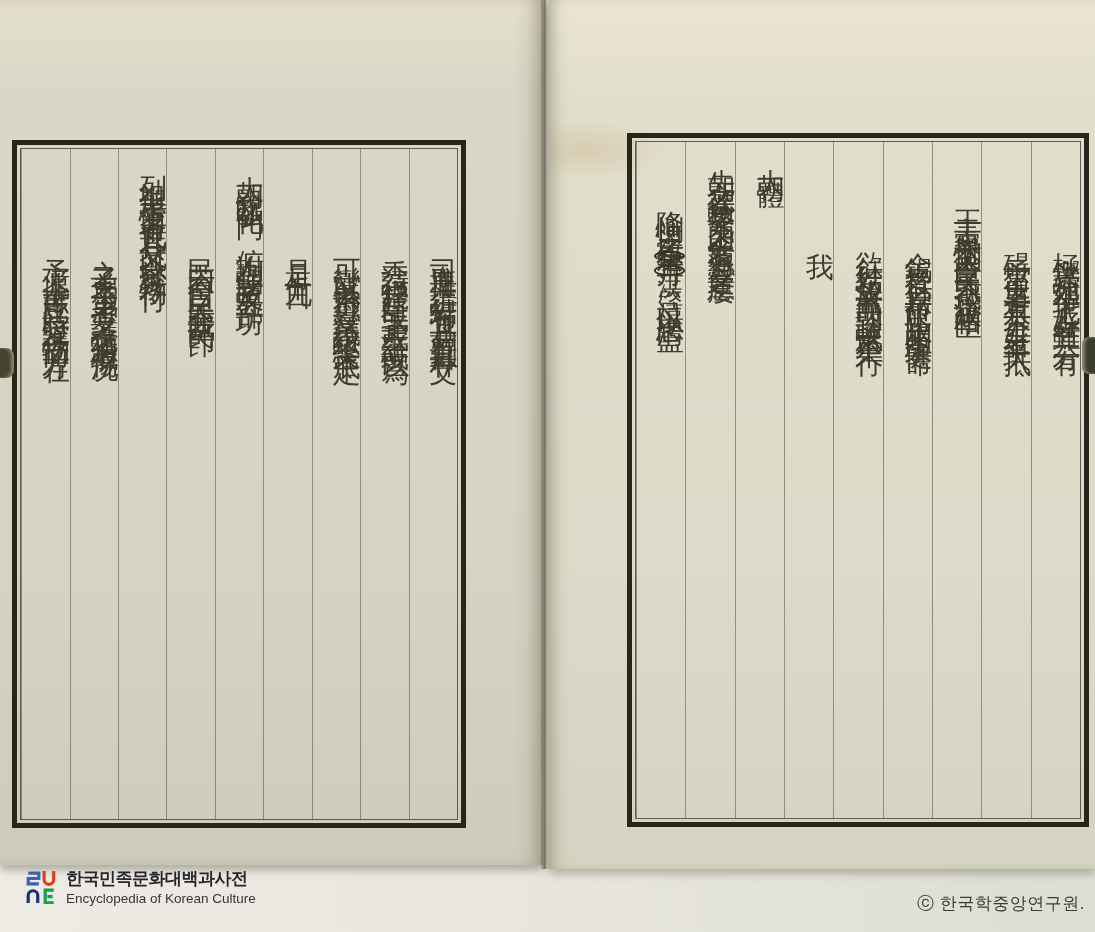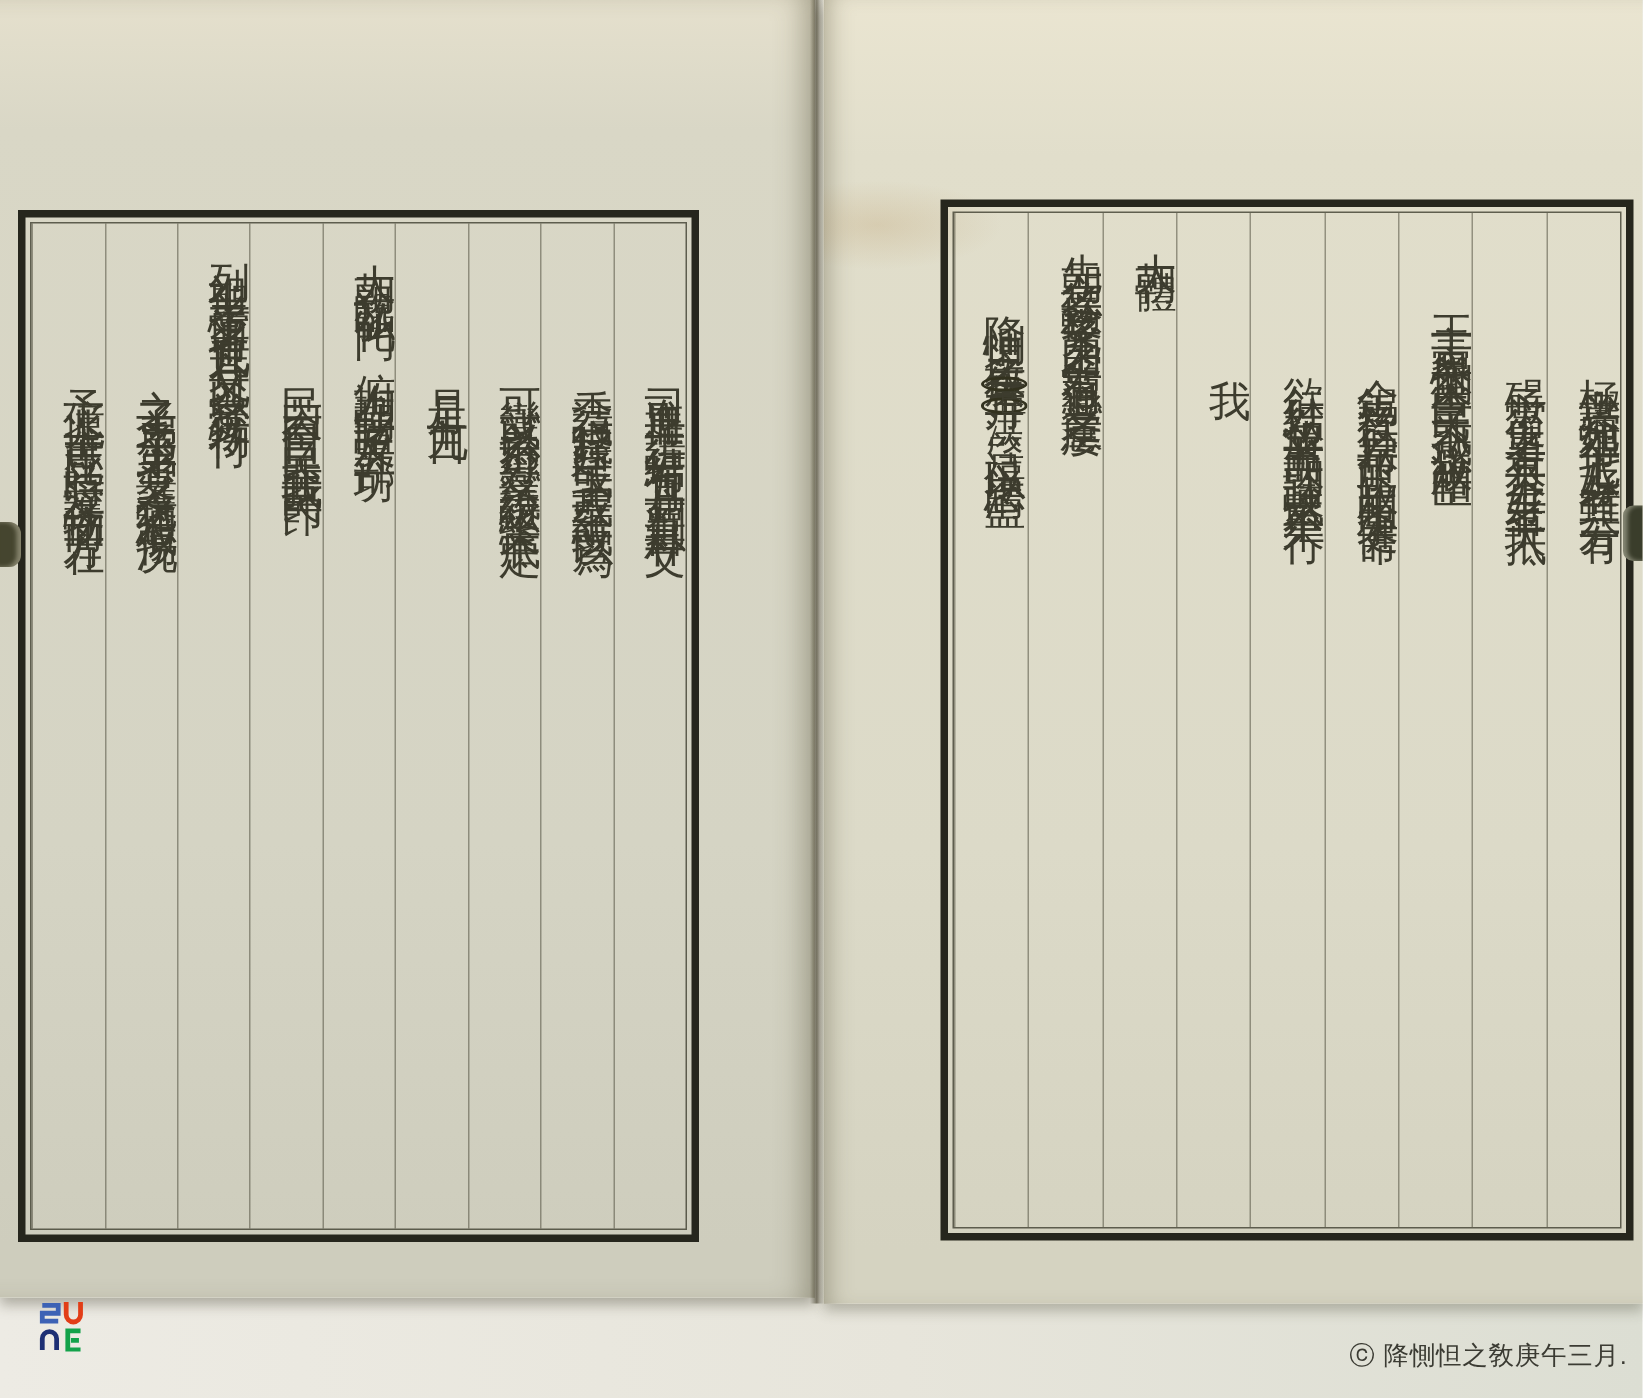--- a/index.html
+++ b/index.html
@@ -138,15 +138,19 @@
   <div class="tab tab-right-page"></div>
 </div>
 
 <div class="brand">
   <svg width="32" height="34" viewBox="0 0 30 32">
     <path d="M2,3 h10 v5 h-10 v5 h10" fill="none" stroke="#3d62b5" stroke-width="3"></path>
     <path d="M17,1 v8 a4.5,4.5 0 0 0 9,0 v-8" fill="none" stroke="#e23d17" stroke-width="3"></path>
     <path d="M2,31 v-7 a4.5,4.5 0 0 1 9,0 v7" fill="none" stroke="#1d2f73" stroke-width="3"></path>
     <path d="M26,19 h-8 v12 h8 M20,25 h5" fill="none" stroke="#13a24a" stroke-width="3"></path>
   </svg>
+  <div class="brand-text">
+    <div class="ko">한국민족문화대백과사전</div>
+    <div class="en">Encyclopedia of Korean Culture</div>
+  </div>
 </div>
 
-<div class="copyright">ⓒ 降惻怛之敎庚午三月.</div>
+<div class="copyright">ⓒ 한국학중앙연구원.</div>
 
 </body></html>

